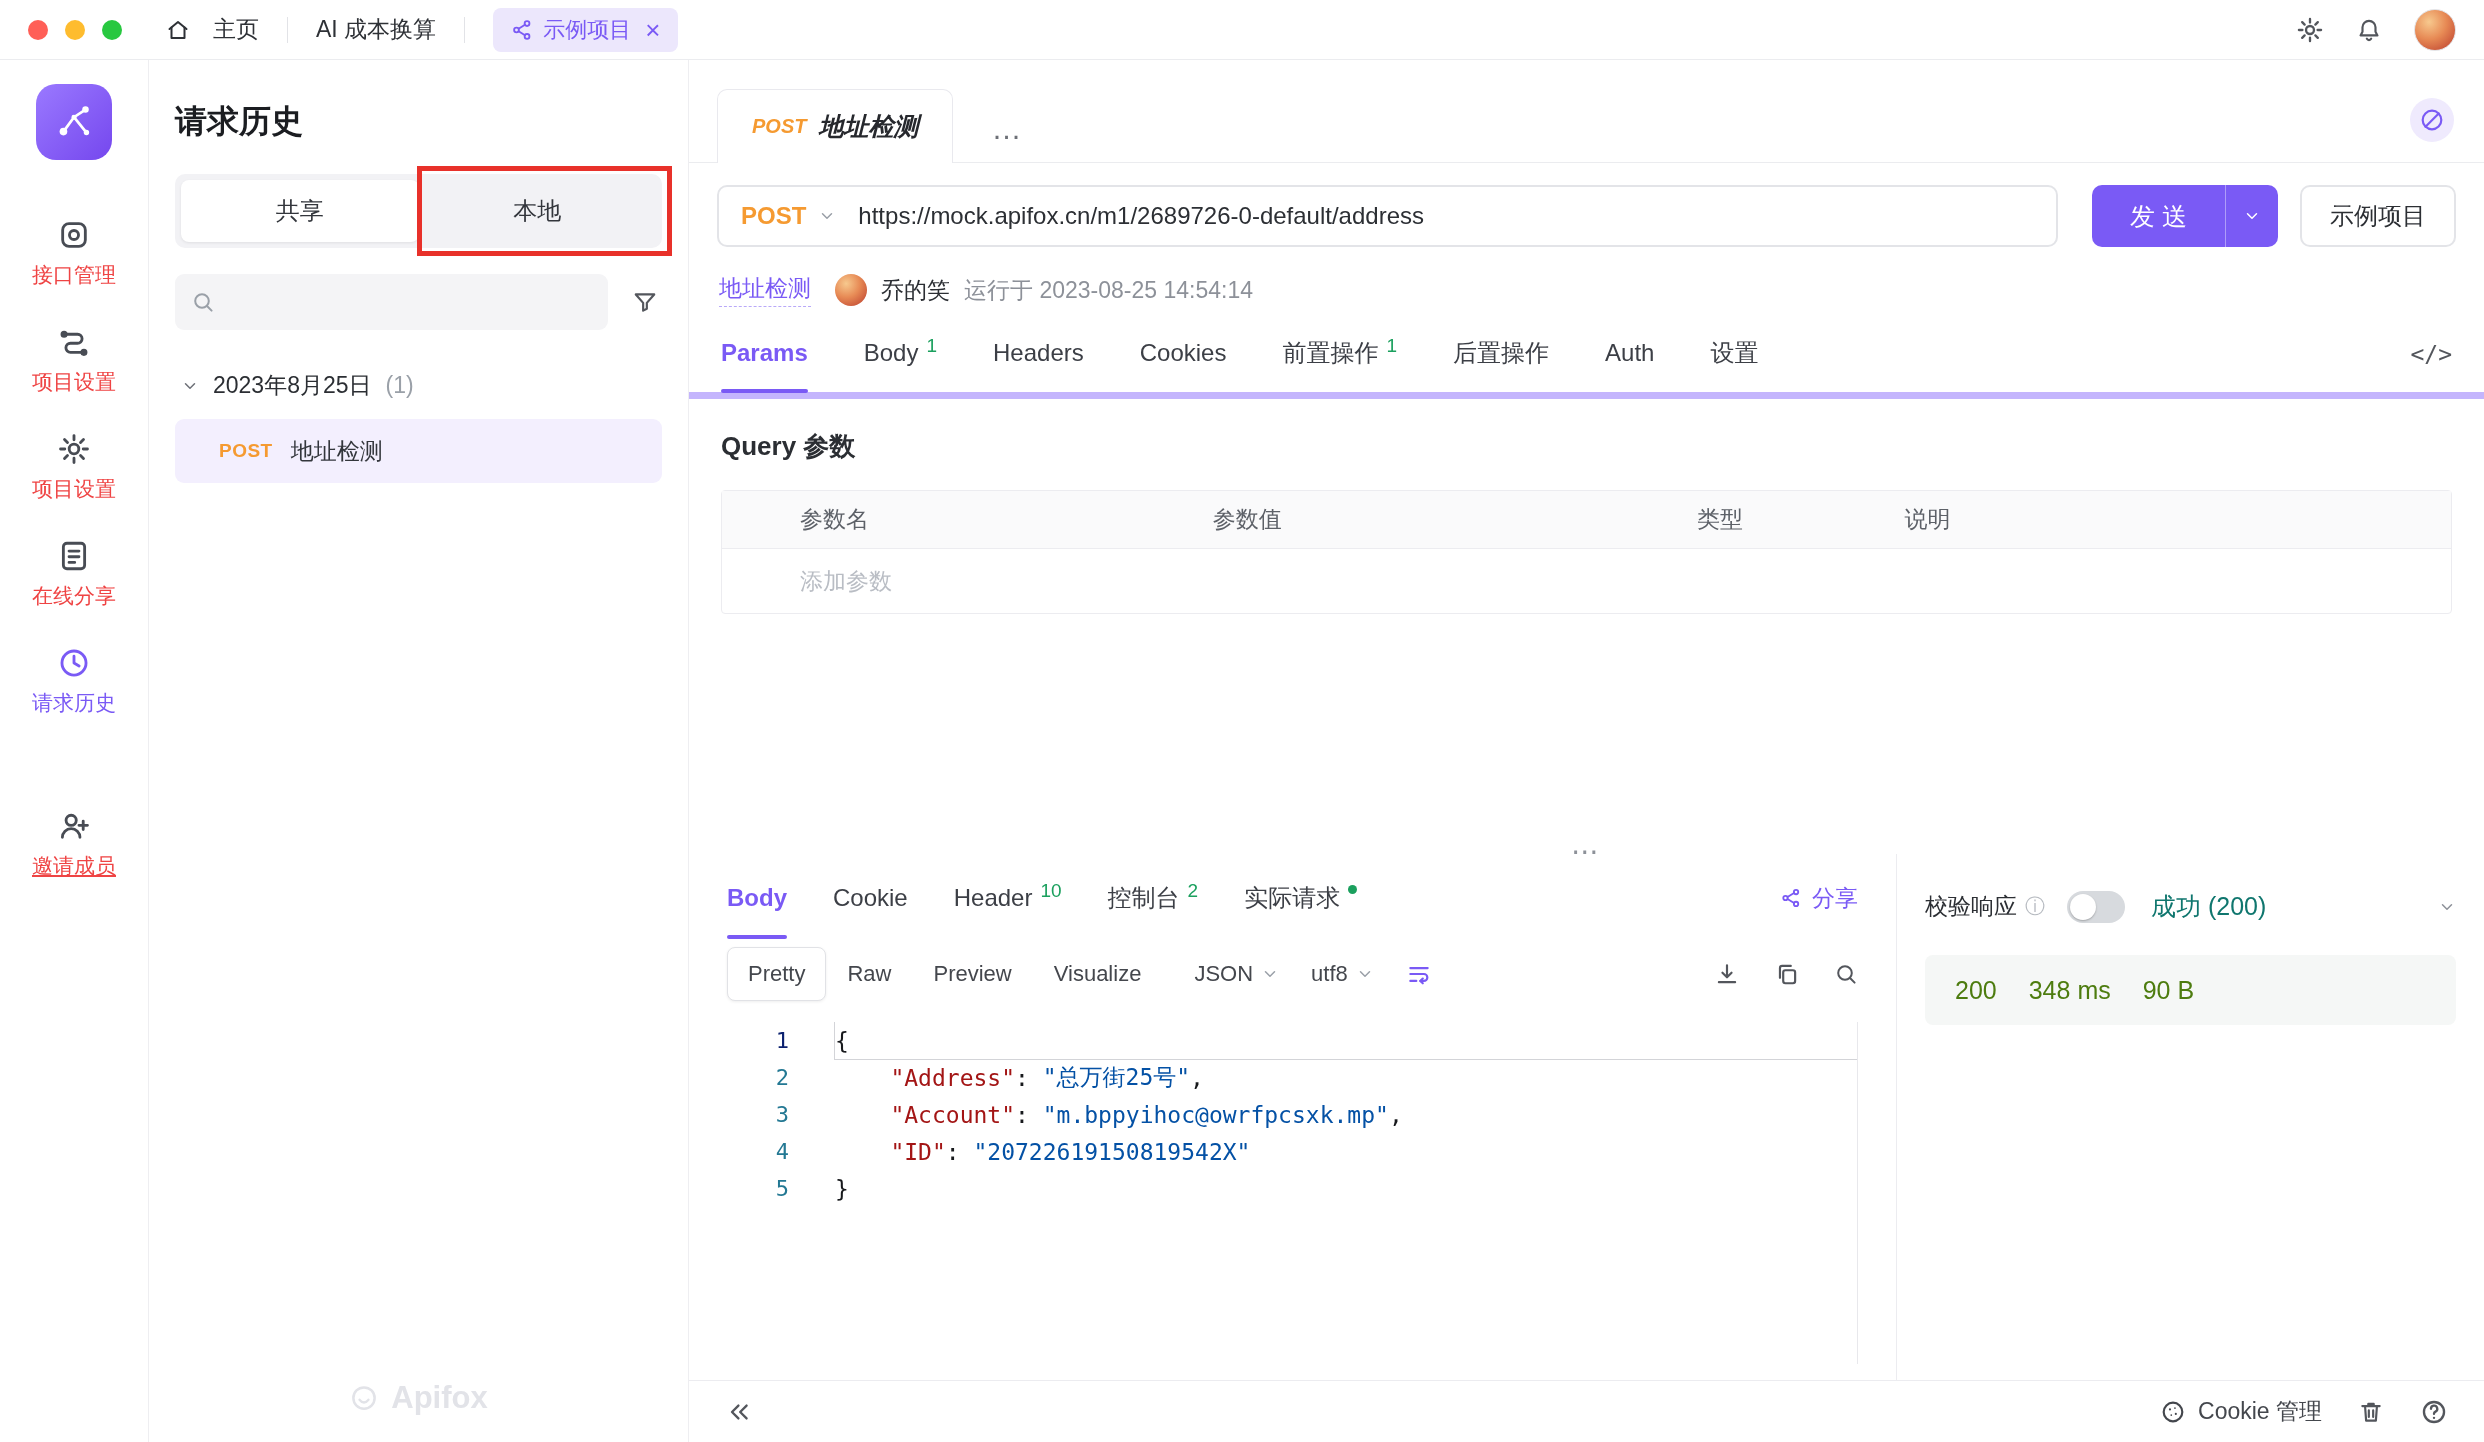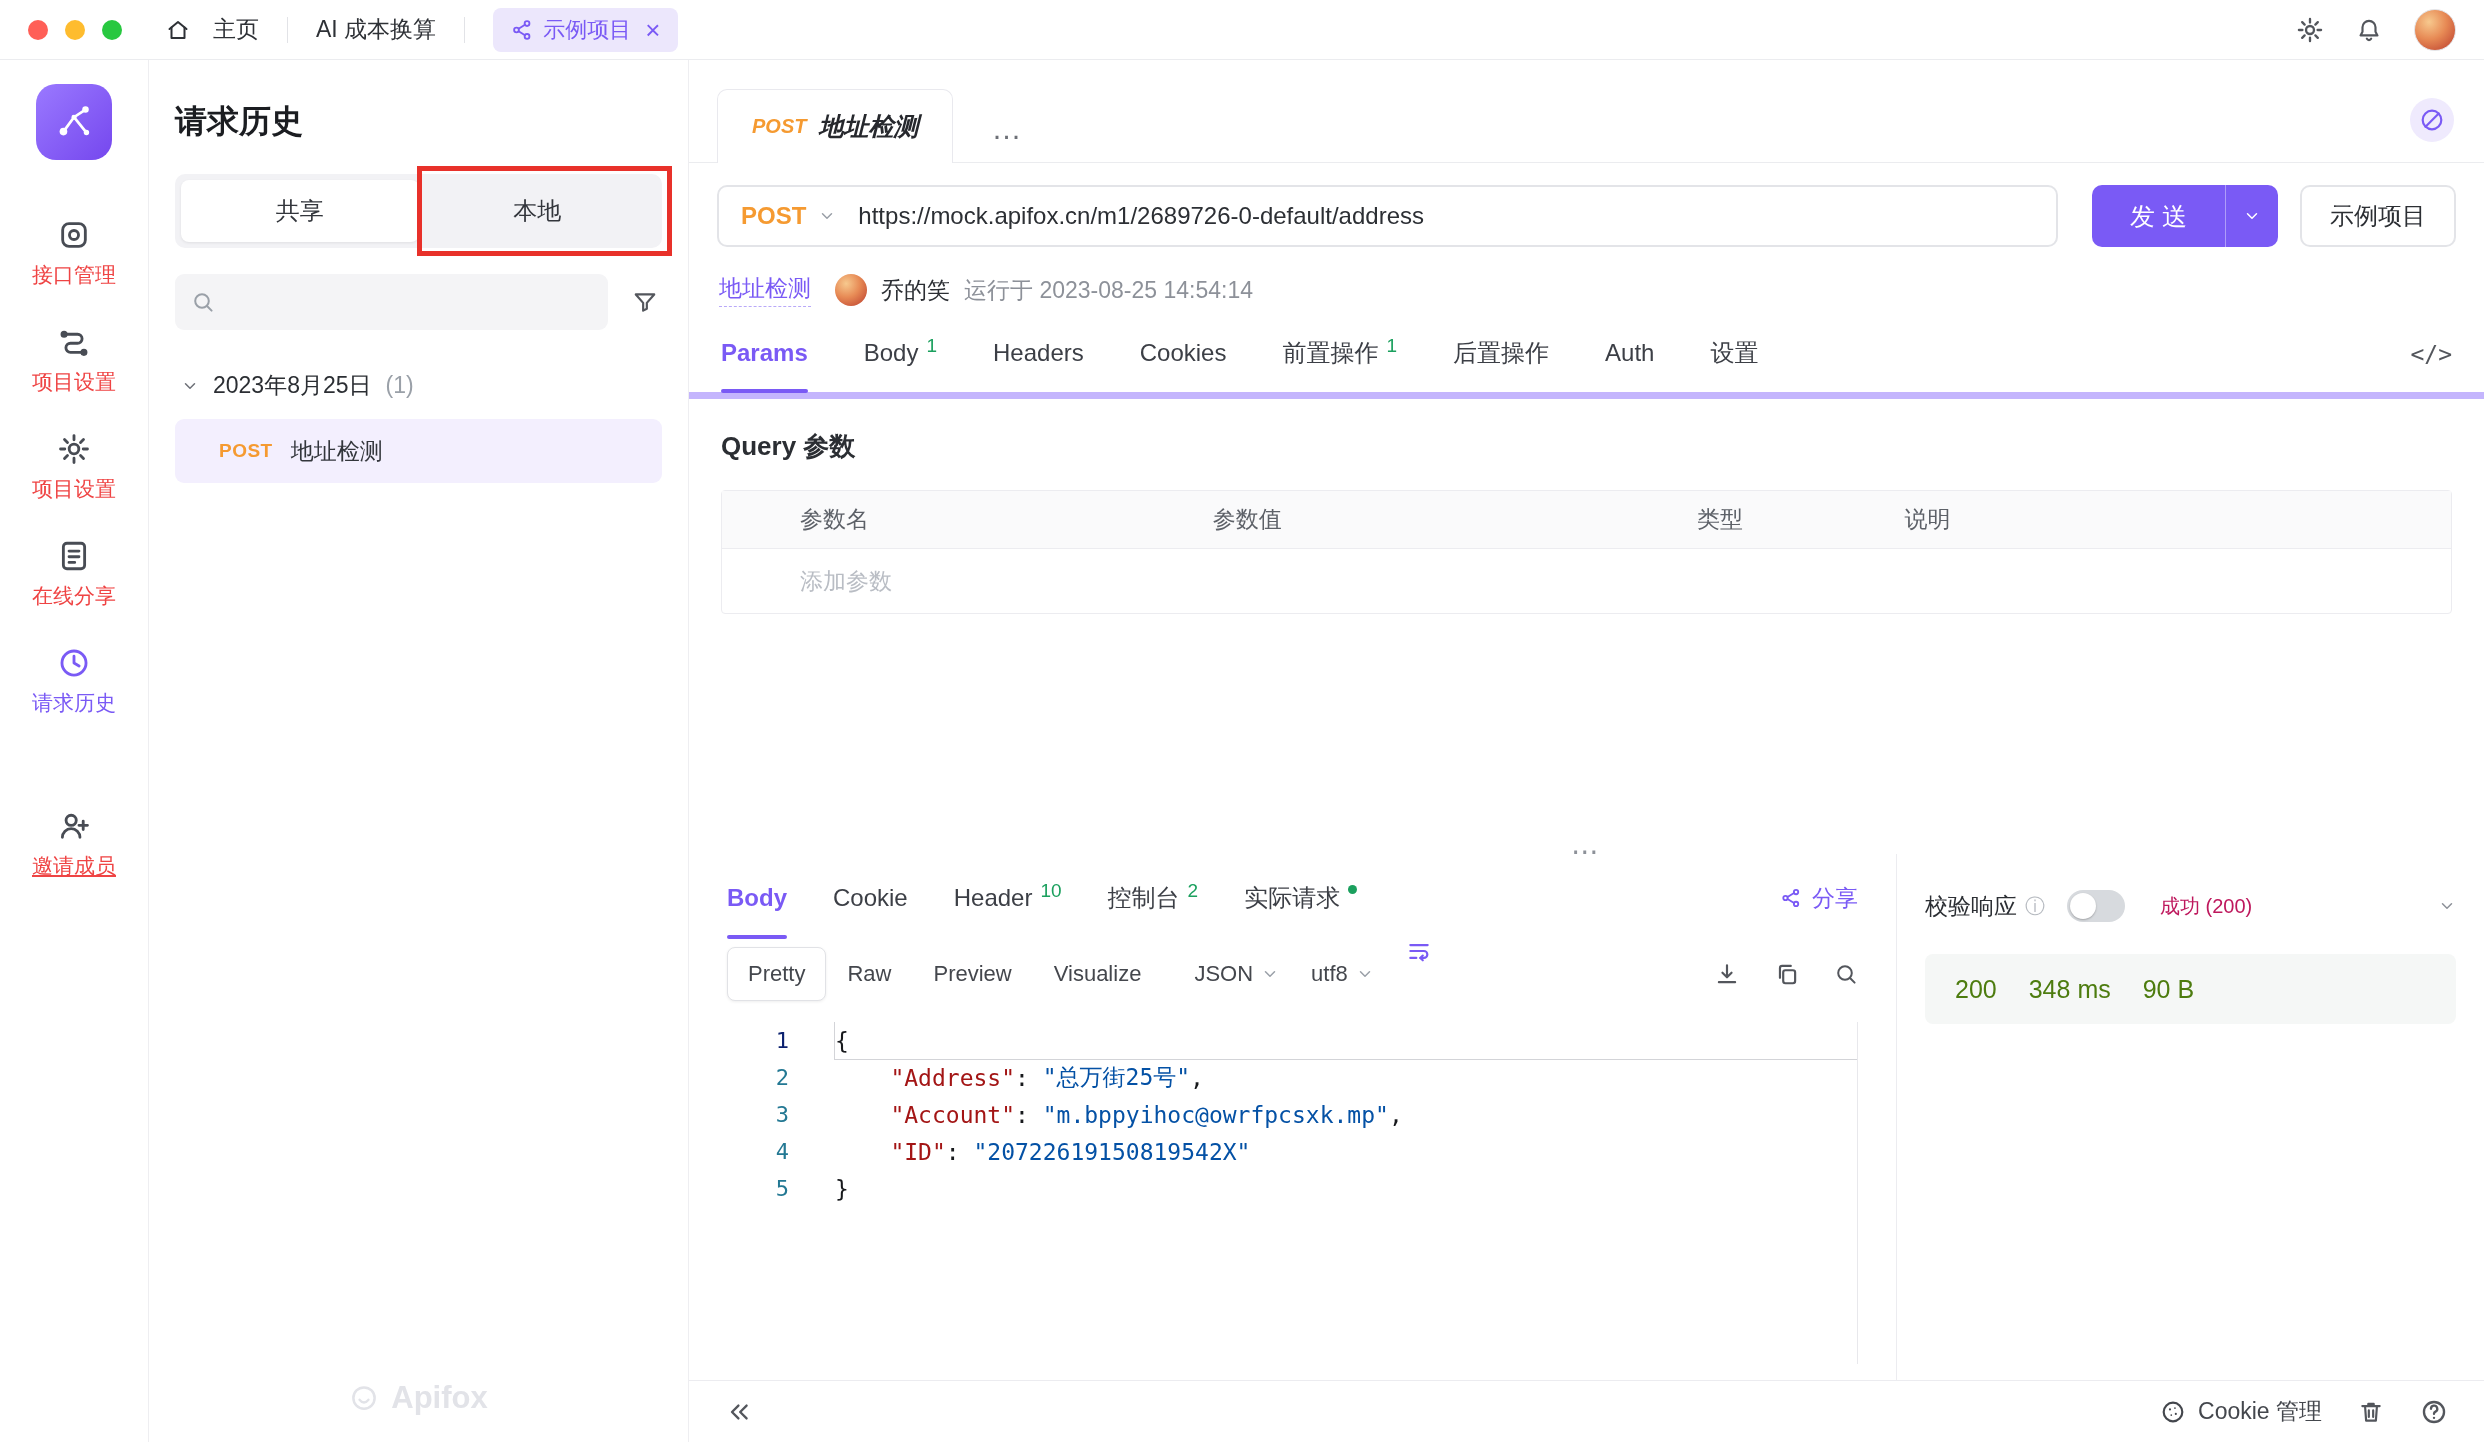--- a/index.html
+++ b/index.html
@@ -98,42 +98,42 @@
   .pt-cell:nth-child(4){ flex:1; }
   .pt-add { height:64px; display:flex; align-items:center; color:#b9bdc4; font-size:23px; padding-left:78px; cursor:pointer; }
   .main-spacer { flex:1; }
 
   
   .resp-sec { height:526px; flex:0 0 526px; display:flex; position:relative; }
   .splitter { position:absolute; top:-16px; left:0; right:0; height:26px; display:flex; justify-content:center; align-items:center; color:#8d9199; font-size:28px; letter-spacing:3px; cursor:row-resize; z-index:3; }
   .resp-left { flex:1; display:flex; flex-direction:column; min-width:0; padding-top:4px; }
   .resp-tabs { display:flex; align-items:center; gap:46px; height:80px; flex:0 0 80px; padding:0 38px; }
   .share-btn { margin-left:auto; color:#7a5af5; display:flex; align-items:center; gap:10px; font-size:23px; cursor:pointer; }
-  .view-row { display:flex; height:72px; flex:0 0 72px; padding:0 38px; }
+  .view-row { display:flex; align-items:center; height:72px; flex:0 0 72px; padding:0 38px; }
   .view-tab { height:54px; display:flex; align-items:center; padding:0 20px; font-size:22px; color:#44474d; border-radius:8px; cursor:pointer; border:1px solid transparent; }
   .view-tab.selected { background:#fff; border:1px solid #e1e2e6; box-shadow:0 1px 3px rgba(0,0,0,.07); }
   .dd { display:flex; align-items:center; gap:8px; margin-left:32px; color:#44474d; font-size:22px; cursor:pointer; }
   .wrap-btn { margin-left:32px; color:#7a5af5; cursor:pointer; }
   .view-right { margin-left:auto; display:flex; align-items:center; gap:34px; color:#53565c; }
   .view-right > span { cursor:pointer; }
   .editor { flex:1; margin:12px 38px 16px; position:relative; font-family:"DejaVu Sans Mono","Liberation Mono",monospace; font-size:23px; border-right:1px solid #e8e8ec; overflow:hidden; cursor:text; }
   .code-line { display:flex; height:37px; align-items:center; }
   .gutter { width:62px; flex:0 0 62px; text-align:right; color:#237893; font-size:22px; }
   .code-line.current .gutter { color:#0b216f; }
   .line-content { flex:1; margin-left:46px; white-space:pre; height:100%; display:flex; align-items:center; }
   .code-line.current .line-content { outline:1px solid #d3d4d8; }
   .tok-key{color:#a31515} .tok-str{color:#0451a5} .tok-plain{color:#17191c}
 
   .resp-right { width:588px; flex:0 0 588px; border-left:1px solid #ececf0; padding:36px 28px; }
   .vr-head { display:flex; align-items:center; }
   .vr-label { font-size:23px; color:#2c2f34; }
   .info-i { color:#b6bac0; font-size:20px; margin-left:8px; }
   .toggle { width:58px; height:32px; border-radius:16px; background:#d7dade; margin-left:22px; position:relative; cursor:pointer; flex:0 0 58px; }
   .toggle::after { content:""; position:absolute; width:26px; height:26px; border-radius:50%; background:#fff; top:3px; left:3px; box-shadow:0 1px 2px rgba(0,0,0,.25); }
-  .vr-status { margin-left:35px; color:#be185d; font-size:20px; cursor:pointer; }
+  .vr-status { margin-left:26px; color:#0f766e; font-size:25px; cursor:pointer; }
   .vr-chev { margin-left:auto; color:#8d9199; cursor:pointer; }
   .stats { margin-top:32px; height:70px; background:#f5f7f6; border-radius:8px; display:flex; align-items:center; gap:32px; padding:0 30px; color:#4d7c0f; font-size:25px; }
 
   
   .statusbar { height:62px; flex:0 0 62px; border-top:1px solid #ececf0; display:flex; align-items:center; padding:0 36px; color:#53565c; background:#fff; }
   .sb-collapse { cursor:pointer; color:#53565c; }
   .sb-right { margin-left:auto; display:flex; align-items:center; gap:36px; }
   .cookie-label { display:flex; align-items:center; gap:12px; font-size:23px; color:#44474d; cursor:pointer; }
   .sb-icon { cursor:pointer; color:#53565c; }
 </style>

